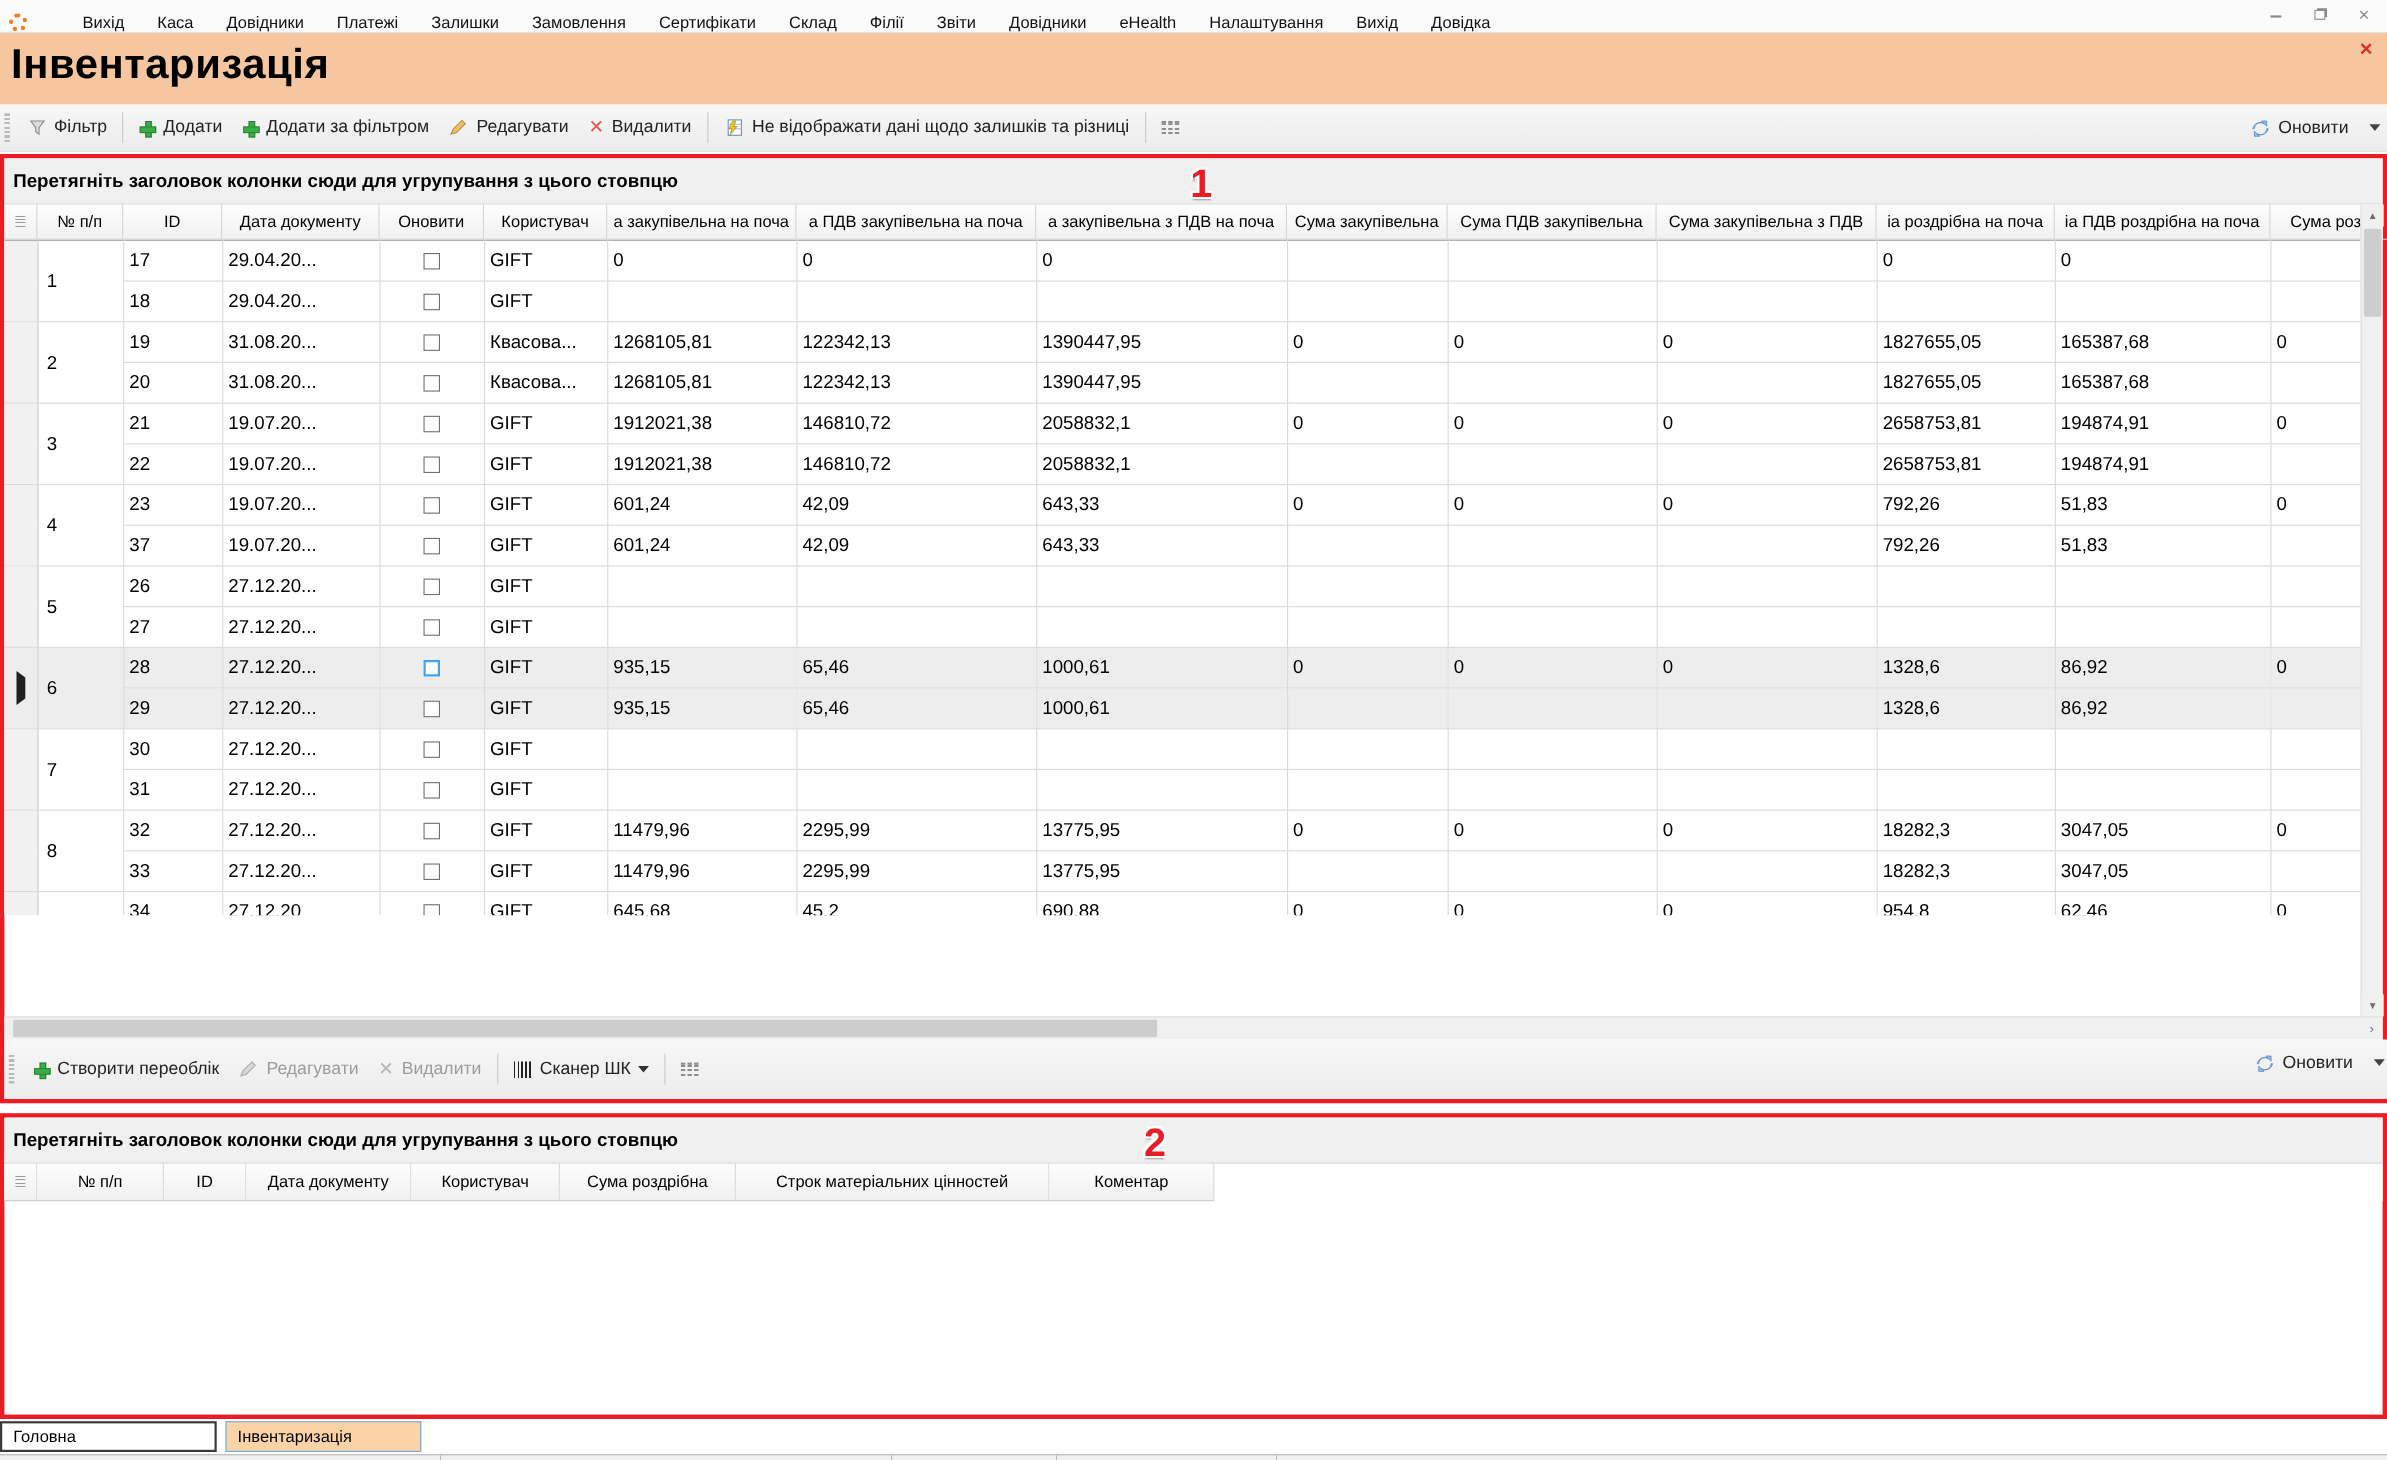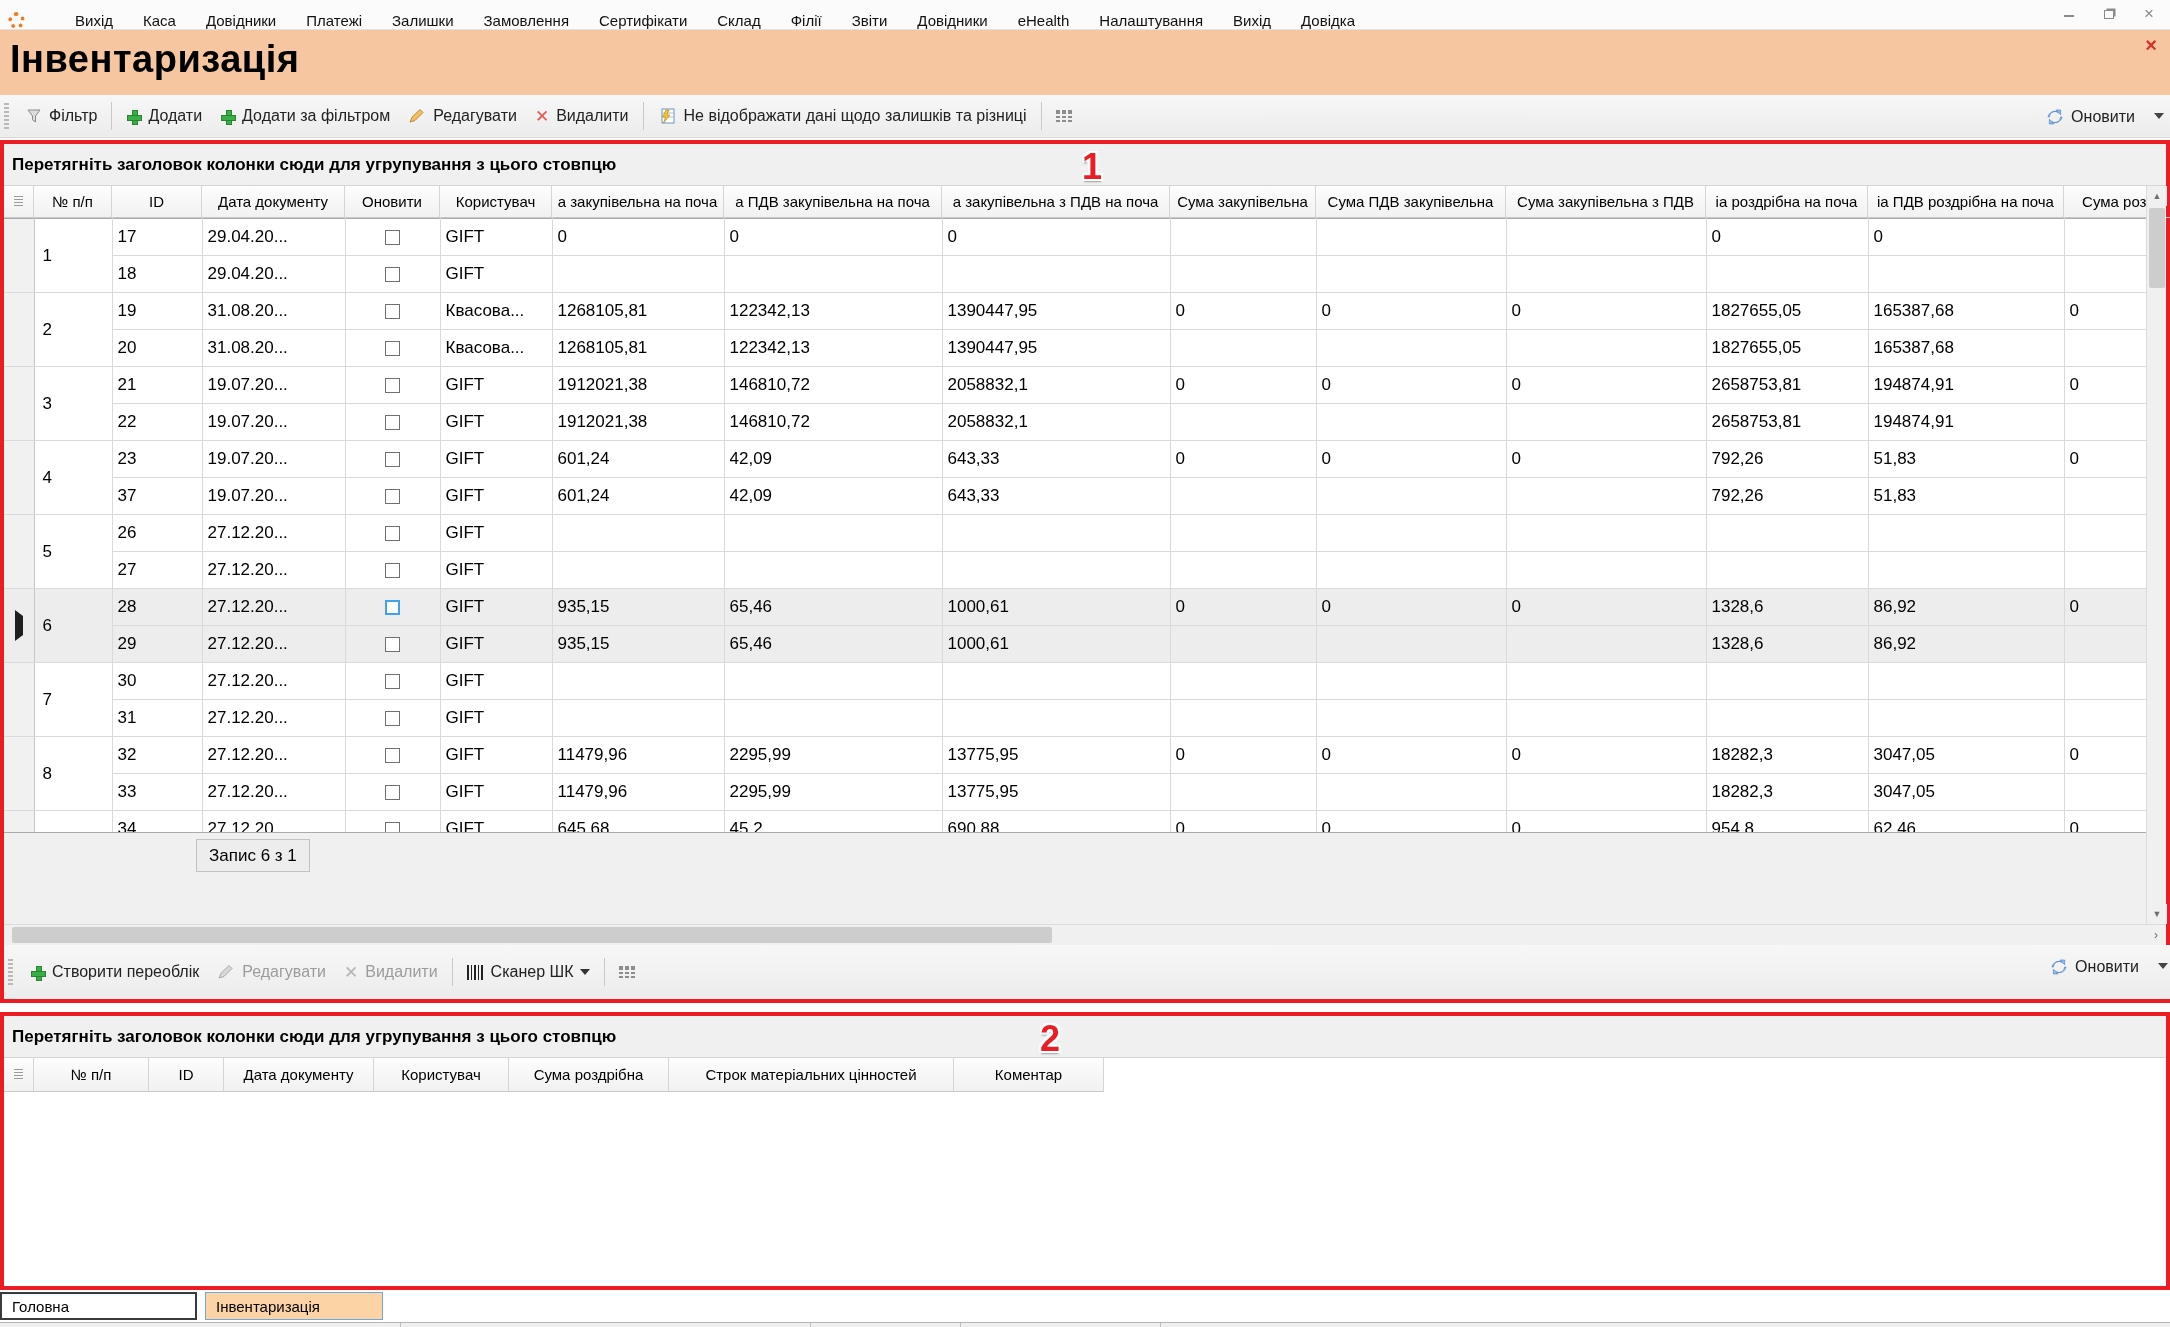--- a/index.html
+++ b/index.html
@@ -560,23 +560,20 @@
               <td>0</td>
               <td>0</td>
               <td>954,8</td>
               <td>62,46</td>
               <td>0</td>
             </tr>
           </tbody>
         </table>
       </div>
 
-    <div class="gfiller">
-      <div class="statusbox" style="left:192px; top:6px; height:33px;">Запис 6 з 1</div>
-    </div>
 
     <div class="vscroll">
       <div class="up">▲</div>
       <div class="thumb"></div>
       <div class="dn">▼</div>
     </div>
     <div class="hscroll">
       <div class="lf">‹</div>
       <div class="thumb"></div>
       <div class="rt">›</div>

